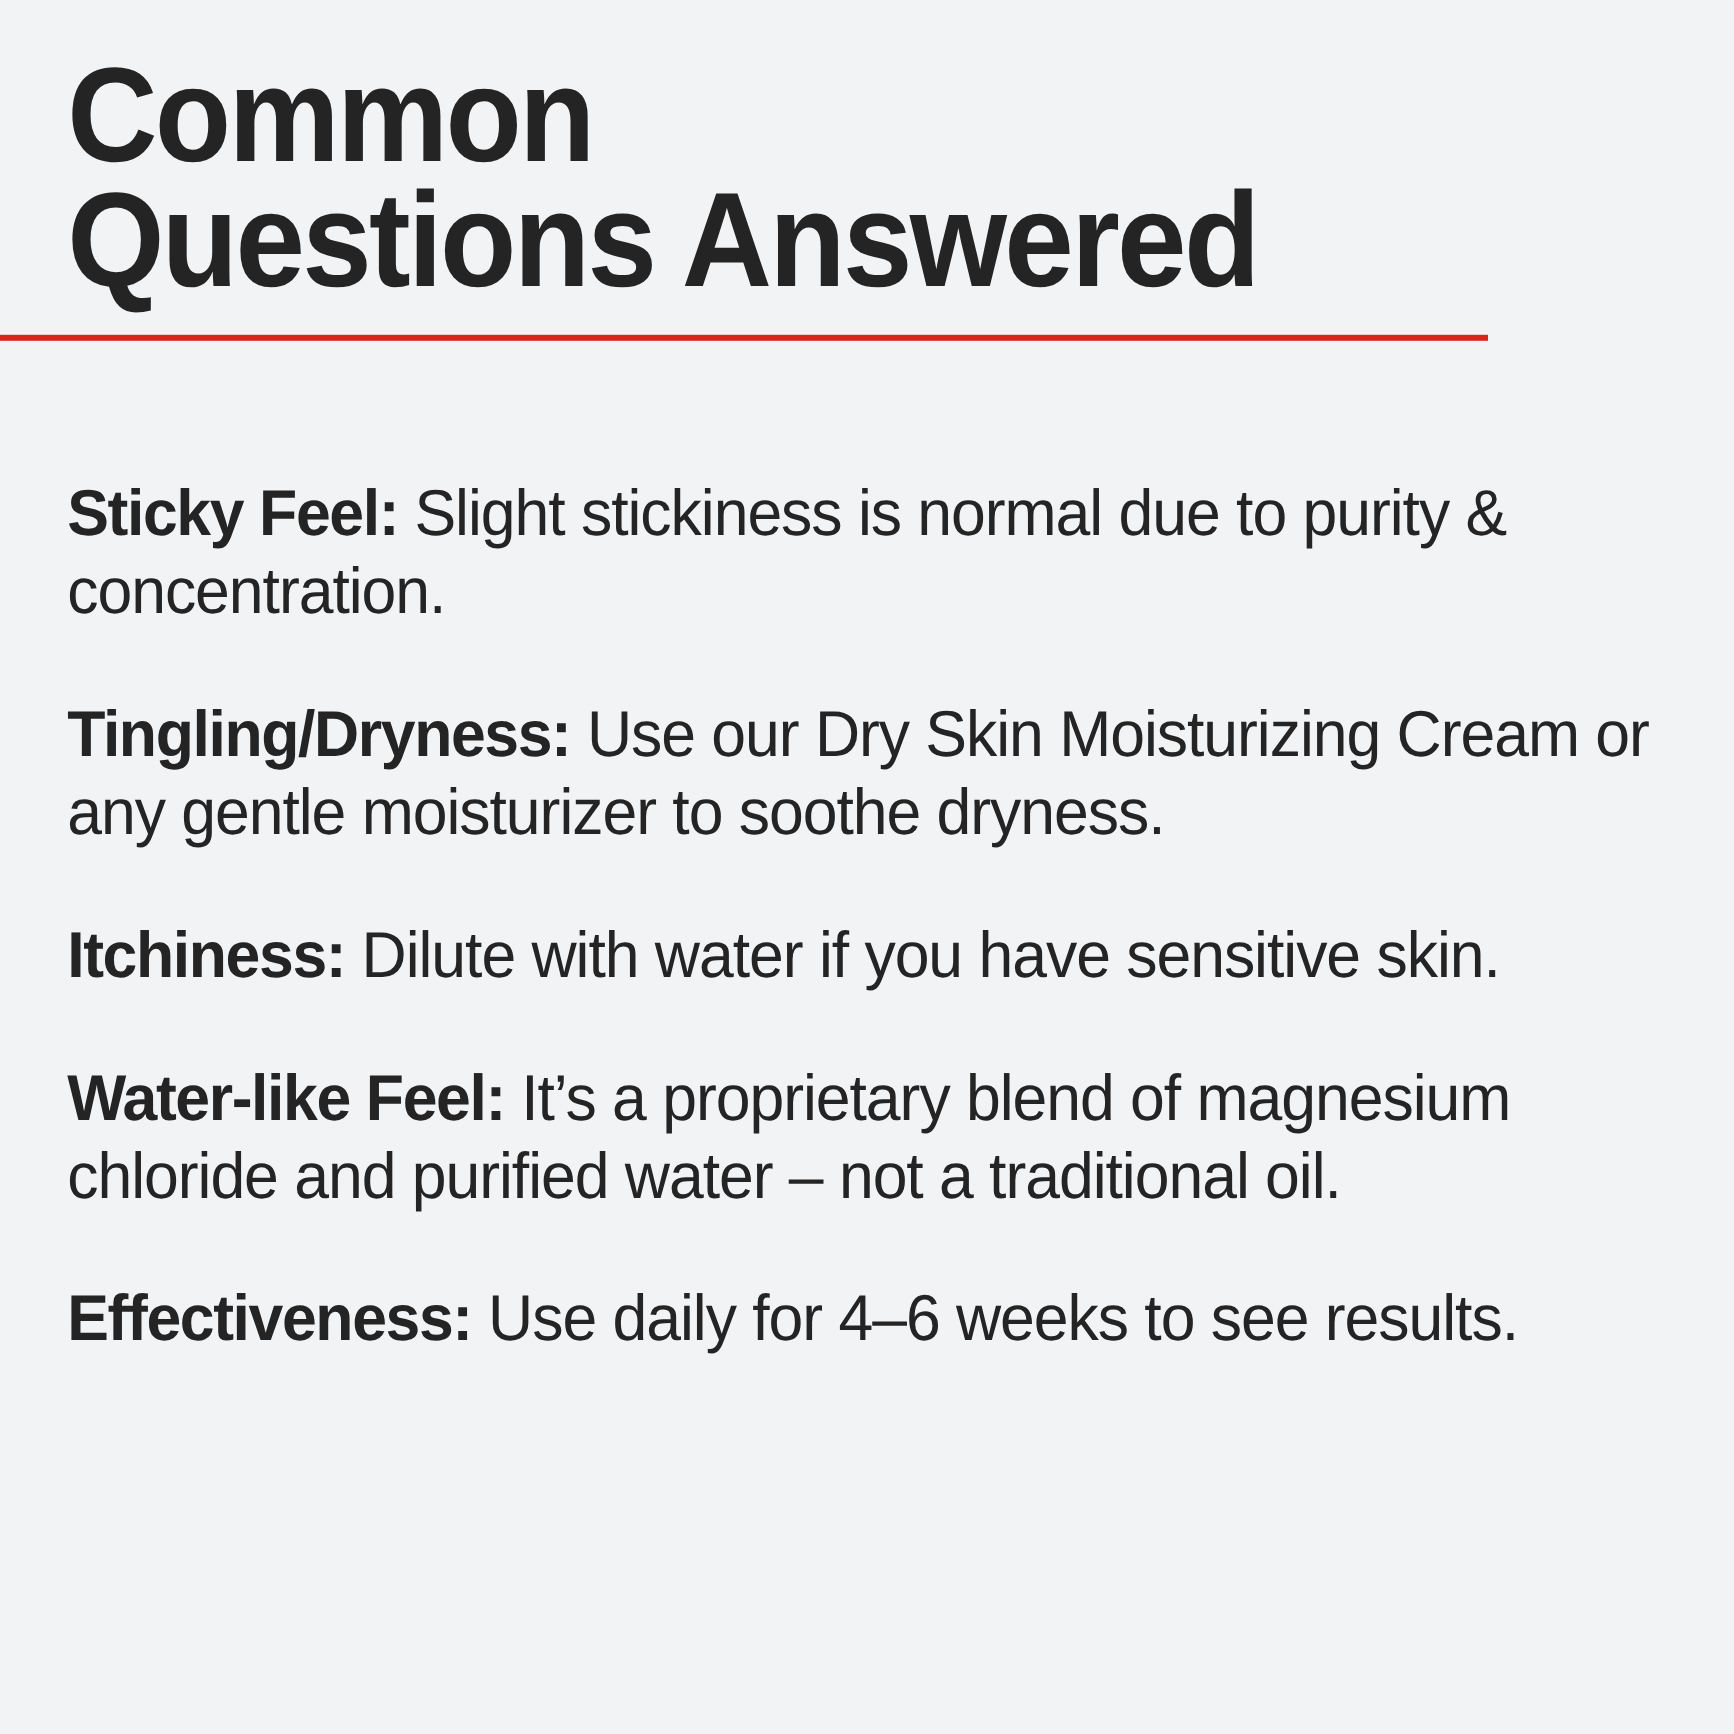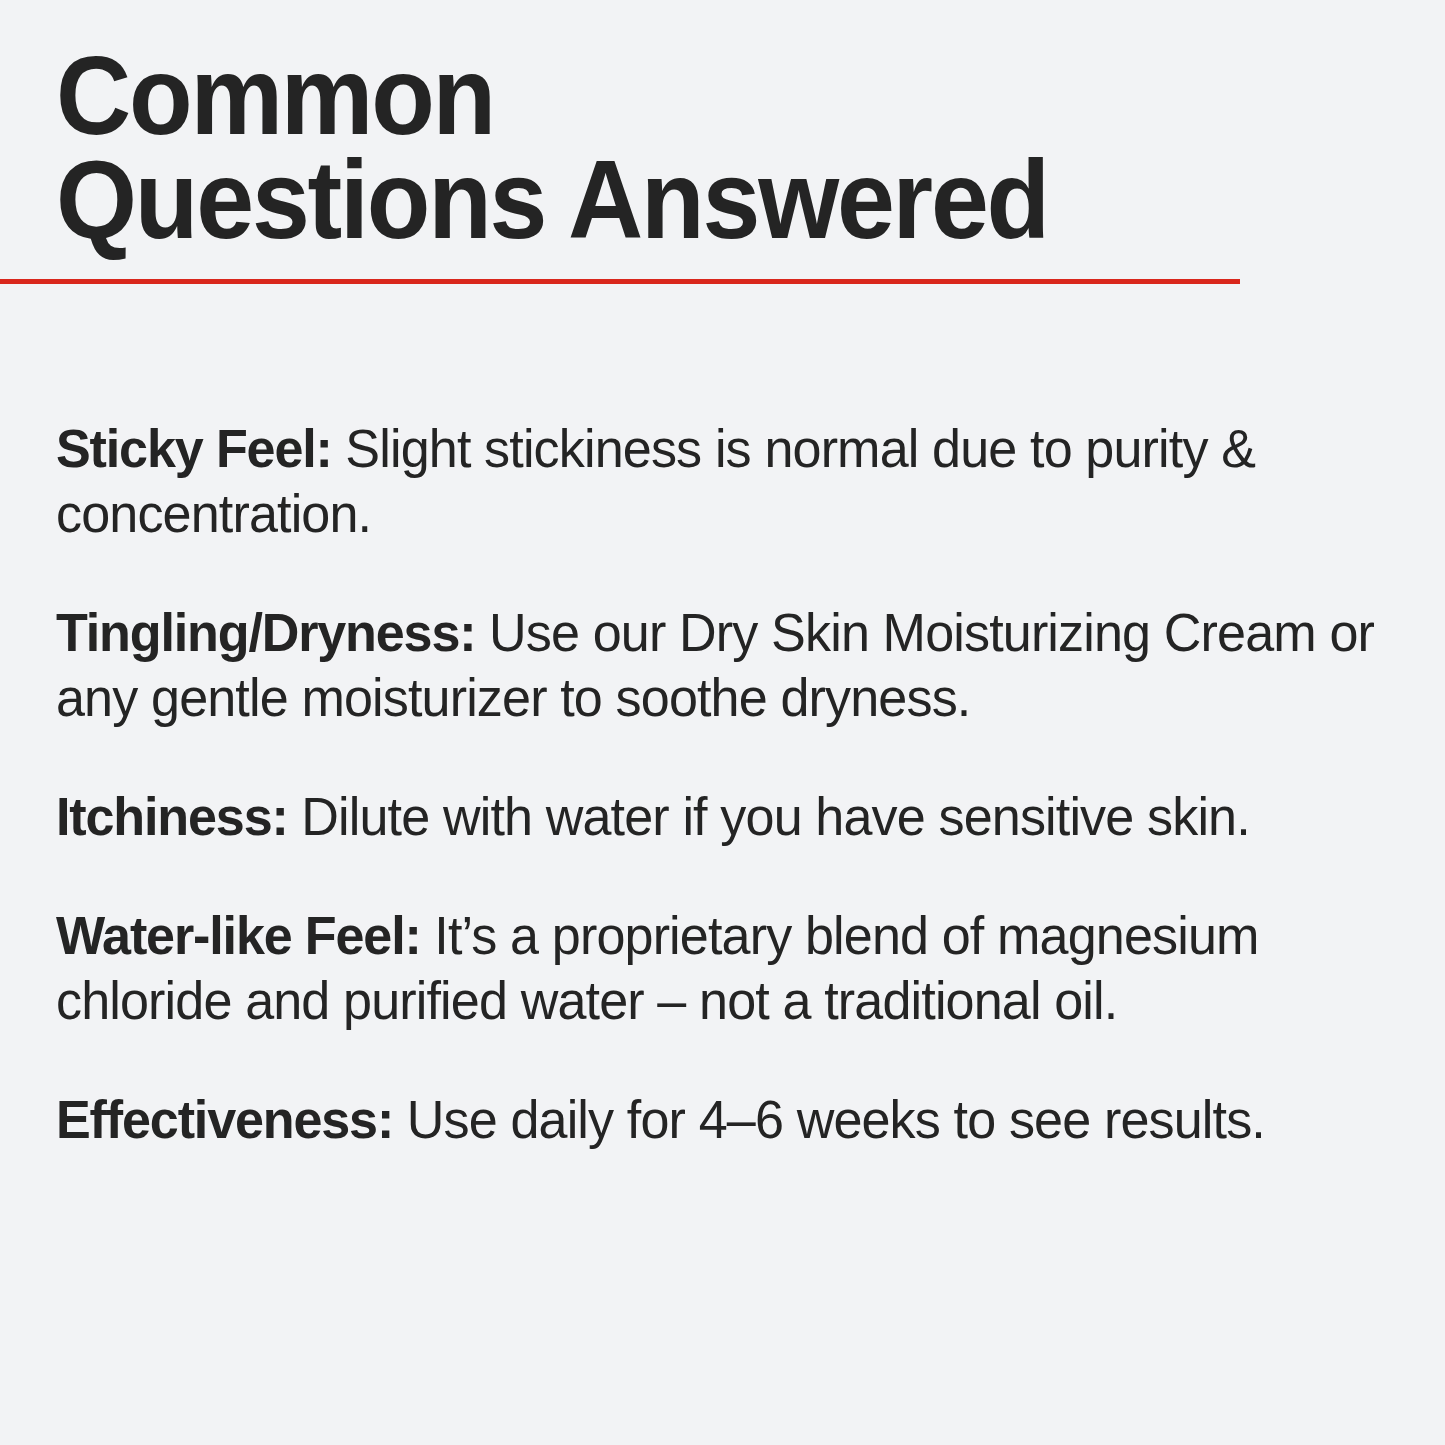--- a/index.html
+++ b/index.html
@@ -47,21 +47,21 @@
     top: 279px;
     width: 1240px;
     height: 5px;
     background: #d9261c;
   }
 
   
   .body-block {
     position: absolute;
     left: 56px;
-    top: 362px;
+    top: 342px;
     width: 1372px;
   }
   .faq-item {
     font-family: "Liberation Sans", sans-serif;
     font-size: 54px;
     line-height: 65px;
     letter-spacing: -0.9px;
     color: #242424;
     font-weight: 400;
     margin-bottom: 54px;

